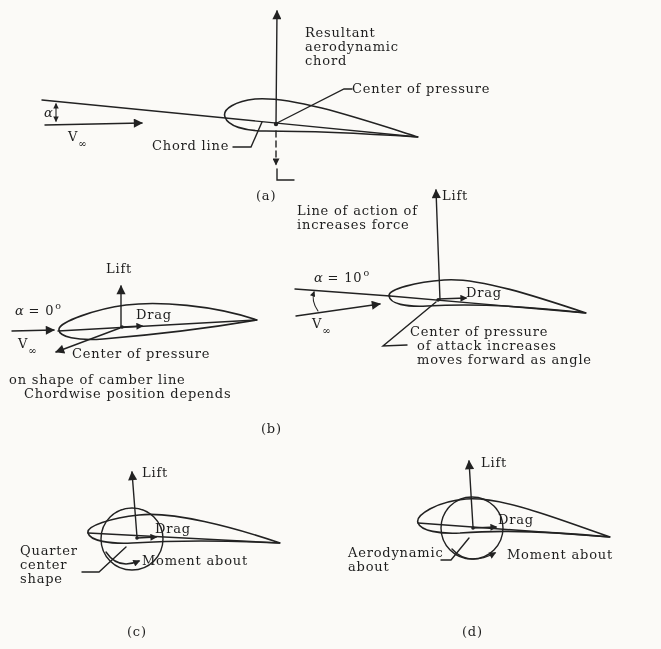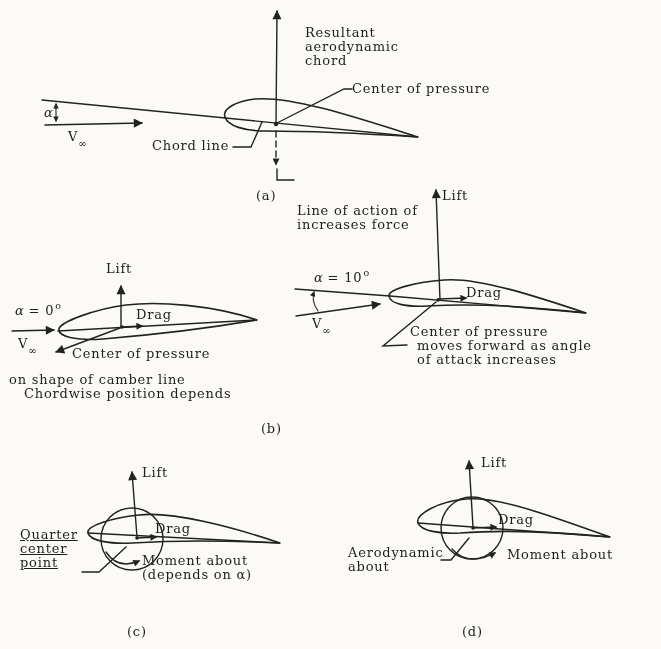--- a/index.html
+++ b/index.html
@@ -127,34 +127,33 @@
     <div class="line indent15">Chordwise position depends</div>
   </div>
   <div class="lbl" style="left:261px;top:422px;">(b)</div>
 
   <div class="lbl" style="left:442px;top:189px;">Lift</div>
   <div class="lbl" style="left:466px;top:286px;">Drag</div>
   <div class="lbl" style="left:314px;top:267px;"><span class="it">α</span><span class="eq">= 10</span><sup class="deg">o</sup></div>
   <div class="lbl" style="left:312px;top:317px;"><span>V</span><sub class="inf">∞</sub></div>
   <div class="lbl" style="left:410px;top:325px;">
     <div class="line">Center of pressure</div>
+    <div class="line indent7">of attack increases</div>
     <div class="line indent7">moves forward as angle</div>
-    <div class="line indent7">of attack increases</div>
   </div>
 
   <div class="lbl" style="left:142px;top:466px;">Lift</div>
   <div class="lbl" style="left:155px;top:522px;">Drag</div>
-  <div class="lbl" style="left:20px;top:528px;text-decoration:underline;">
+  <div class="lbl" style="left:20px;top:544px;">
     <div class="line">Quarter</div>
     <div class="line">center</div>
-    <div class="line">point</div>
+    <div class="line">shape</div>
   </div>
   <div class="lbl" style="left:142px;top:554px;">
     <div class="line">Moment about</div>
-    <div class="line">(depends on α)</div>
   </div>
   <div class="lbl" style="left:127px;top:625px;">(c)</div>
 
   <div class="lbl" style="left:481px;top:456px;">Lift</div>
   <div class="lbl" style="left:498px;top:513px;">Drag</div>
   <div class="lbl" style="left:348px;top:546px;">
     <div class="line">Aerodynamic</div>
     <div class="line">about</div>
   </div>
   <div class="lbl" style="left:507px;top:548px;">

